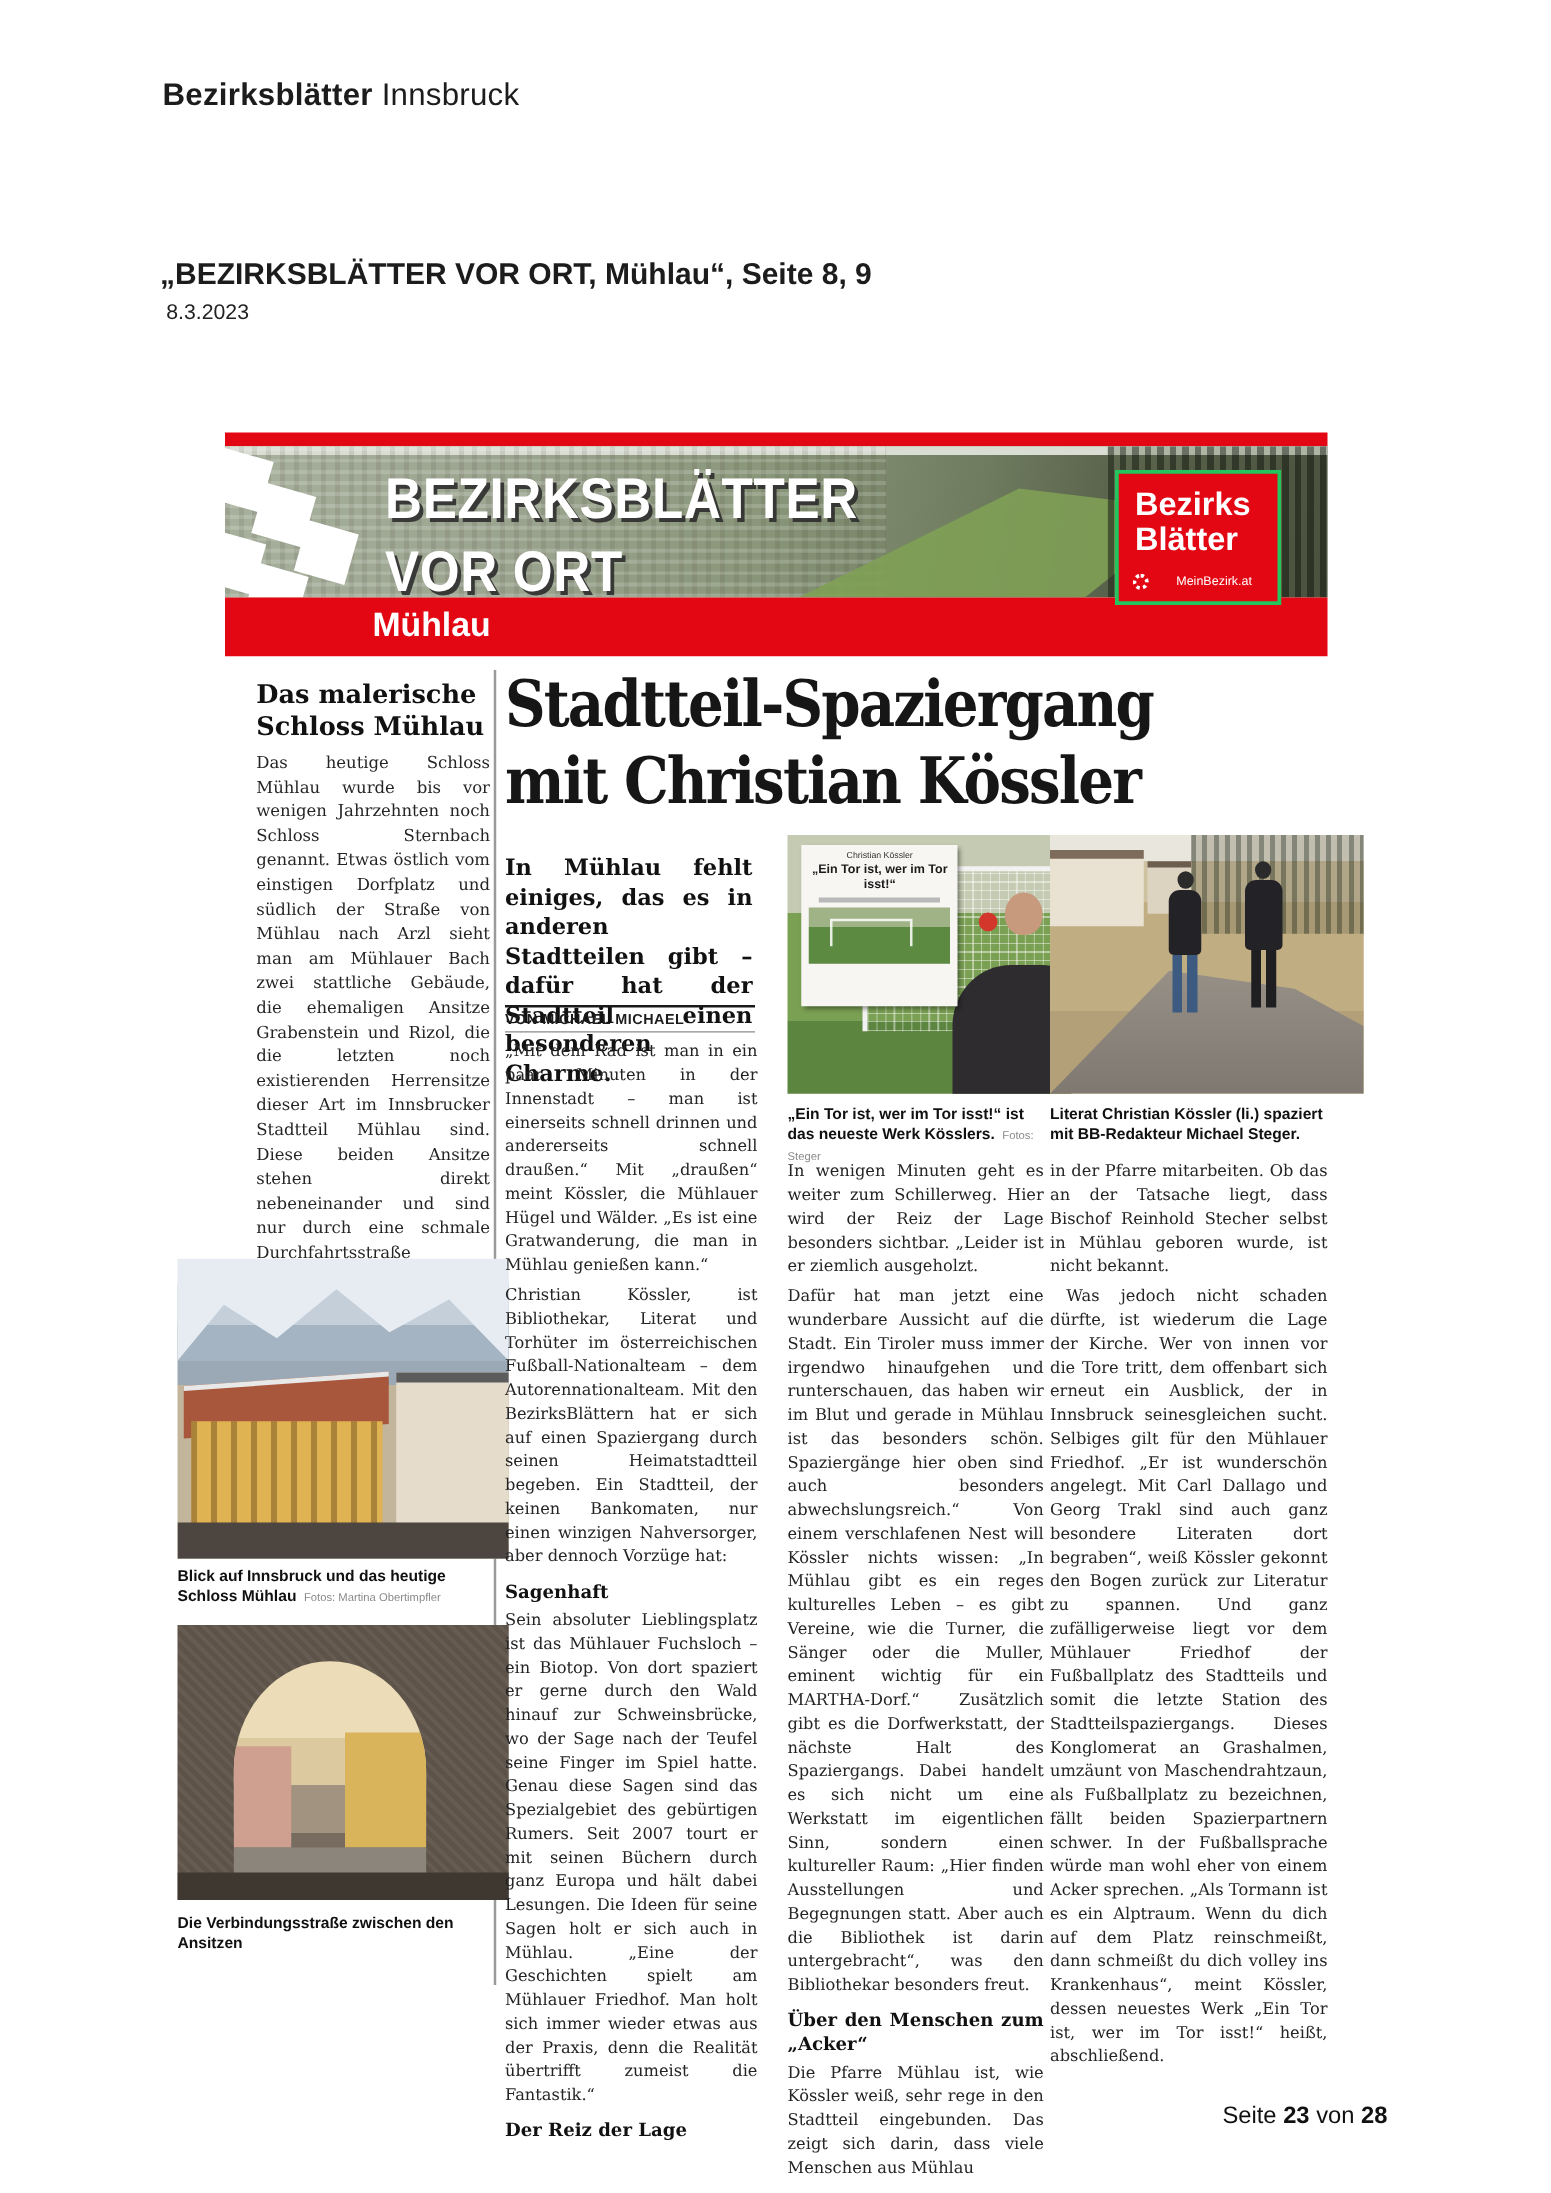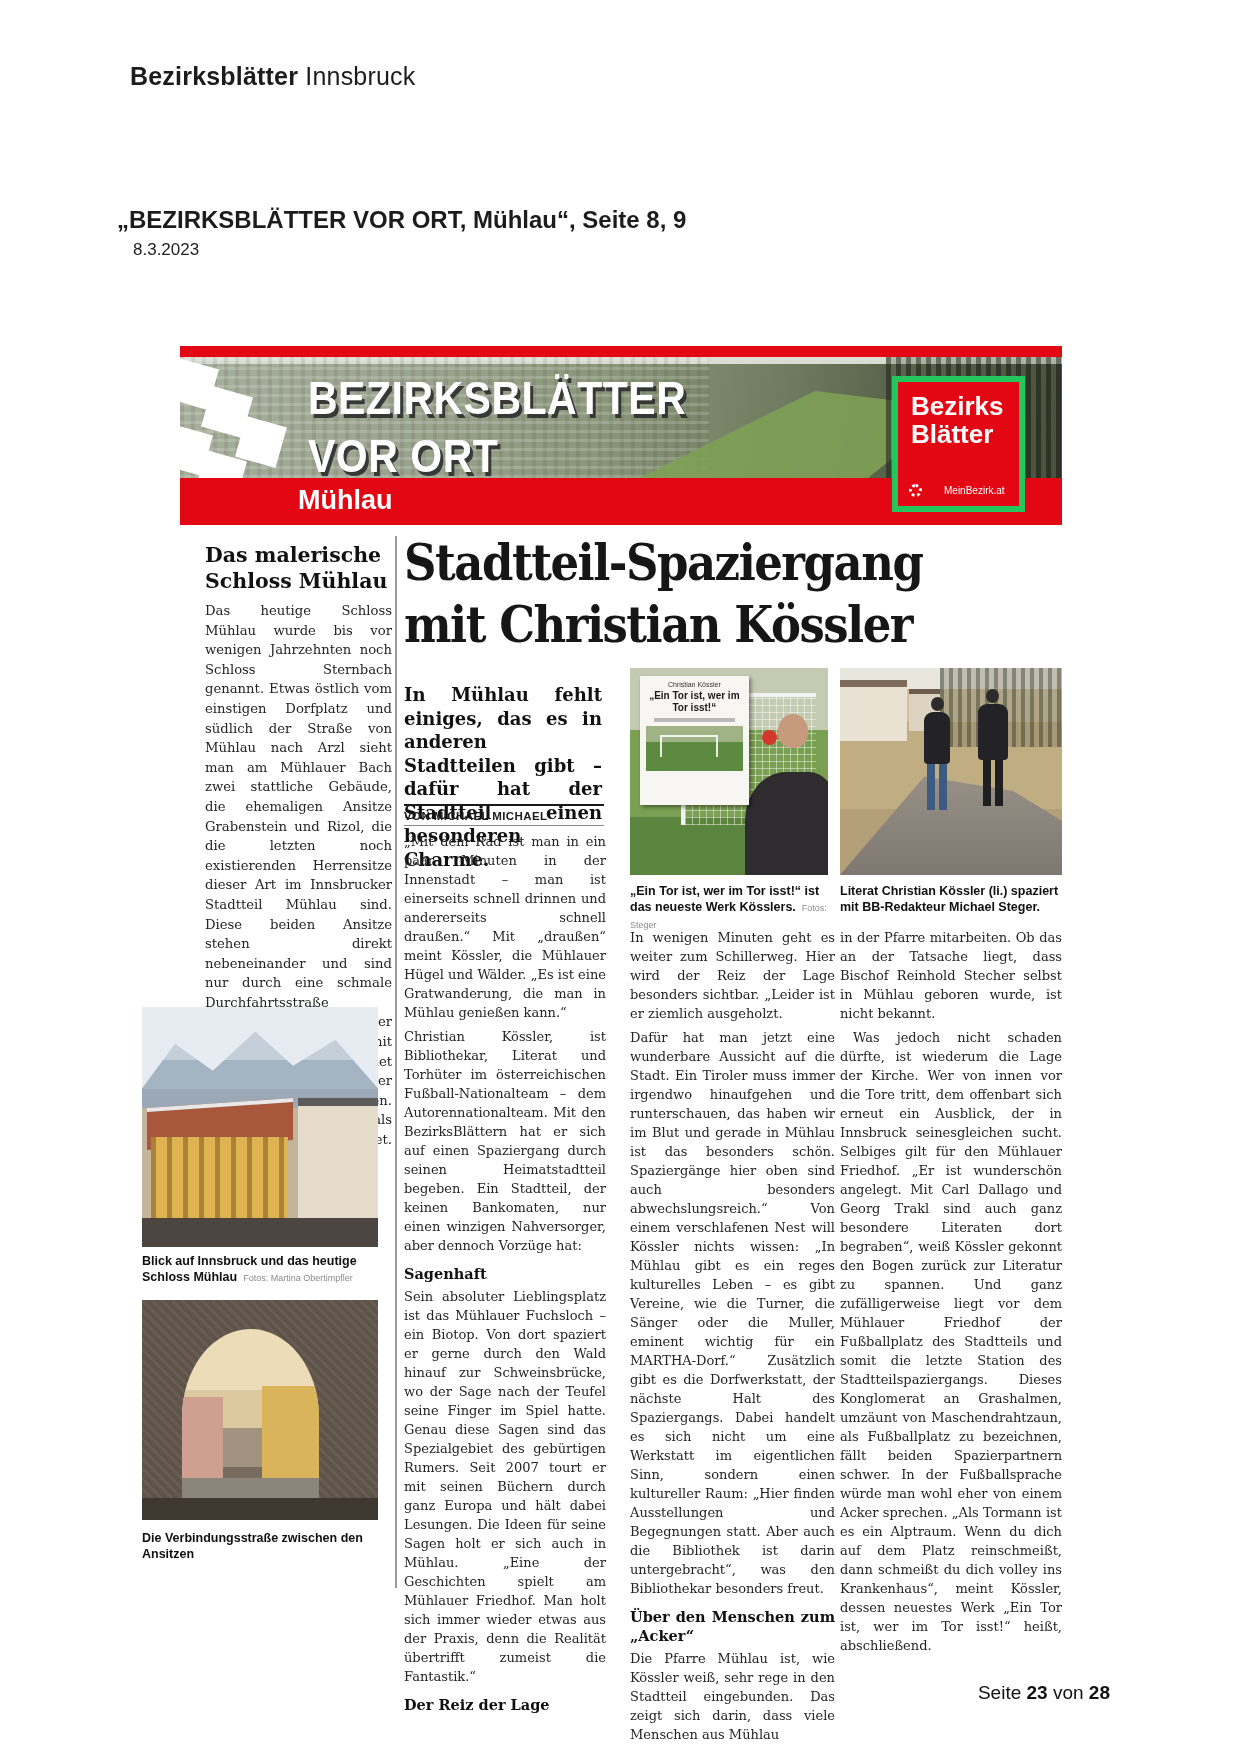--- a/index.html
+++ b/index.html
@@ -4,21 +4,21 @@
 <style>
   :root{ --red:#e30613; --ink:#1c1c1c; --body:#242424; }
   html,body{margin:0;padding:0;}
   body{width:1241px;height:1754px;position:relative;background:#ffffff;
        font-family:"Liberation Sans",sans-serif;color:var(--ink);}
   .abs{position:absolute;}
 
   
   .hdr-logo{left:130px;top:62px;font-size:25px;letter-spacing:.2px;}
   .hdr-logo b{font-weight:700;}
-  .clip-title{left:117px;top:206px;font-size:24px;font-weight:700;}
+  .clip-title{left:128px;top:206px;font-size:24px;font-weight:700;}
   .clip-date{left:133px;top:240px;font-size:17px;color:#222;}
   .footer{left:0;top:1682px;width:1110px;text-align:right;font-size:19px;color:#111;}
   .footer b{font-weight:700;}
 
   
   .clip{left:180px;top:346px;width:882px;height:1240px;background:#fff;}
 
   
   .b-redbar{left:0;top:0;width:882px;height:11px;background:var(--red);}
   .b-photo{left:0;top:11px;width:882px;height:121px;overflow:hidden;
@@ -30,22 +30,22 @@
                 repeating-linear-gradient(90deg,rgba(70,60,50,.12) 0 4px,rgba(0,0,0,0) 4px 11px);}
   .b-meadow{left:0;top:0;width:100%;height:100%;background:#7fa055;
      clip-path:polygon(52% 100%,72% 28%,88% 42%,78% 100%);opacity:.9;}
   .b-trees{right:0;top:0;width:20%;height:100%;
      background:repeating-linear-gradient(90deg,rgba(32,38,26,.6) 0 5px,rgba(96,105,78,.35) 5px 10px);}
   .b-diamond{background:#fff;width:42px;height:42px;transform:rotate(16deg);}
   .b-title{color:#fff;font-weight:700;font-size:41px;letter-spacing:.5px;
      text-shadow:3px 3px 0 rgba(45,45,45,.9);transform:scaleY(1.12);transform-origin:left top;white-space:nowrap;}
   .b-strip{left:0;top:132px;width:882px;height:47px;background:var(--red);}
   .b-region{left:118px;top:7px;color:#fff;font-weight:700;font-size:27px;}
-  .b-logo{left:712px;top:30px;width:133px;height:136px;background:var(--red);
-     border:6px solid #22c55e;box-sizing:border-box;z-index:5;}
+  .b-logo{left:712px;top:30px;width:133px;height:108px;background:var(--red);
+     border:3px solid #22c55e;box-sizing:border-box;z-index:5;}
   .b-logo-txt{left:13px;top:10px;color:#fff;font-weight:700;font-size:26px;line-height:28px;}
   .b-logo-site{left:11px;bottom:9px;color:#fff;font-size:10px;display:flex;align-items:center;gap:22px;}
   .gear{width:13px;height:13px;border-radius:50%;border:3px dotted #fff;box-sizing:border-box;}
 
   
   .serif{font-family:"DejaVu Serif","Liberation Serif",serif;}
   .l-head{left:25px;top:197px;width:190px;font-size:20.5px;line-height:25.5px;font-weight:700;color:#111;}
   .l-body{left:25px;top:255px;width:187px;font-size:13.2px;line-height:19.6px;text-align:justify;color:var(--body);}
   .vrule{left:215px;top:190px;width:2px;height:1052px;background:#9a9a9a;}
   .headline{left:224px;top:182px;width:660px;font-weight:700;color:#161616;}
@@ -55,21 +55,21 @@
      border-top:2px solid #1a1a1a;border-bottom:1px solid #8a8a8a;padding:4px 0 3px;}
   .col{font-size:13px;line-height:19px;text-align:justify;color:var(--body);}
   .col p{margin:0 0 5px 0;}
   .col h3{font-size:14.5px;margin:9px 0 4px 0;color:#111;font-weight:700;}
   .col1{left:224px;top:486px;width:202px;}
   .col2{left:450px;top:582px;width:205px;}
   .col3{left:660px;top:582px;width:222px;}
   .indent{text-indent:13px;}
 
   
-  .ph{overflow:hidden;background:#ccc;}
+  .ph{overflow:hidden;background:#ccc;padding-left:29px;}
   .cap{font-size:12.5px;line-height:16px;font-weight:700;color:#101010;}
   .credit{font-size:9px;font-weight:400;color:#8a8a8a;margin-left:6px;}
 
   .ph-book{left:450px;top:322px;width:198px;height:207px;
      background:linear-gradient(180deg,#c4cbb2 0 30%,#7aa053 30% 72%,#5c8540 72%);}
   .goal-net{right:6%;top:12%;width:66%;height:62%;
      background:repeating-linear-gradient(90deg,rgba(255,255,255,.45) 0 1px,rgba(0,0,0,0) 1px 7px),
                 repeating-linear-gradient(0deg,rgba(255,255,255,.45) 0 1px,rgba(0,0,0,0) 1px 7px);
      border-top:4px solid #f2f2f2;border-left:4px solid #f2f2f2;}
   .torso{right:-4%;bottom:-2%;width:46%;height:52%;background:#2e2c2e;border-radius:45% 30% 0 0;}

